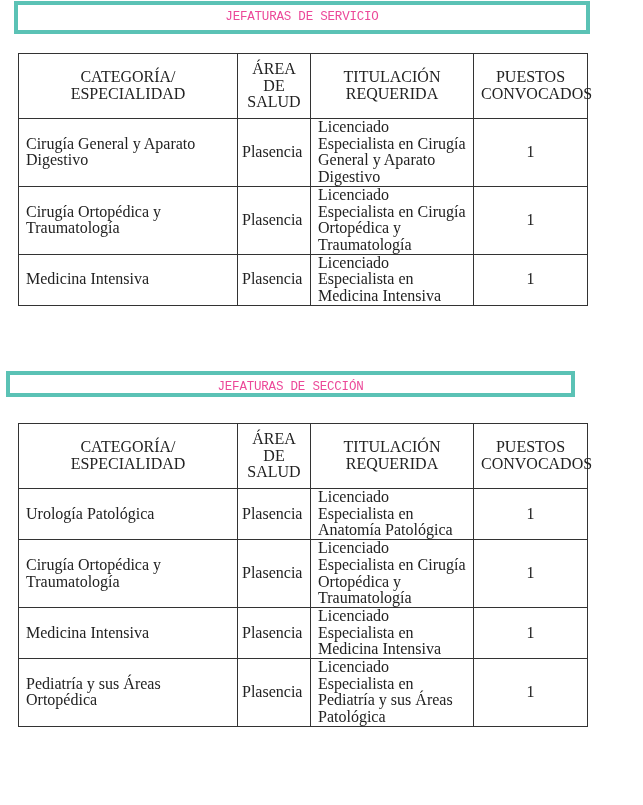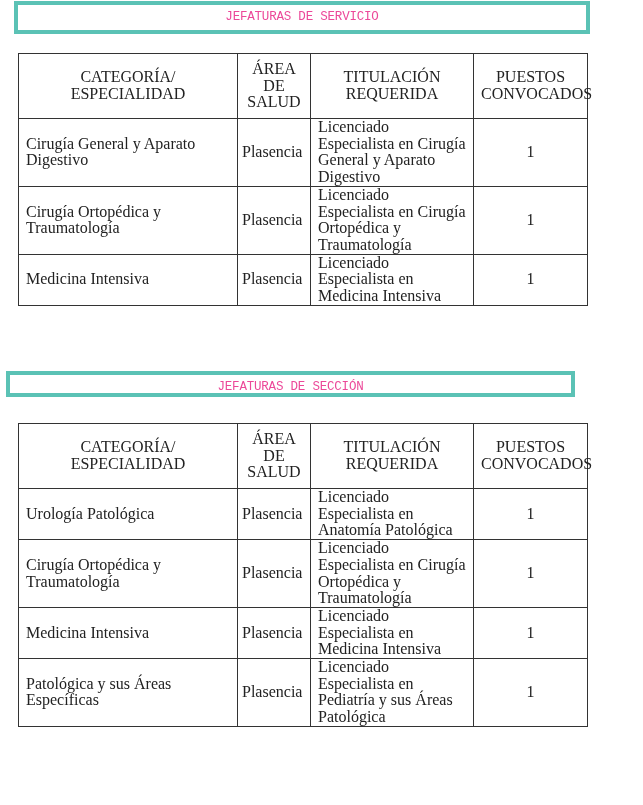--- a/index.html
+++ b/index.html
@@ -104,19 +104,19 @@
       <td class="c-tit">Licenciado Especialista en Cirugía Ortopédica y Traumatología</td>
       <td class="c-num">1</td>
     </tr>
     <tr class="h2">
       <td class="c-cat">Medicina Intensiva</td>
       <td class="c-area">Plasencia</td>
       <td class="c-tit">Licenciado Especialista en Medicina Intensiva</td>
       <td class="c-num">1</td>
     </tr>
     <tr class="h3">
-      <td class="c-cat">Patológica y sus Áreas Específicas</td>
+      <td class="c-cat">Pediatría y sus Áreas Ortopédica</td>
       <td class="c-area">Plasencia</td>
       <td class="c-tit">Licenciado Especialista en Pediatría y sus Áreas Patológica</td>
       <td class="c-num">1</td>
     </tr>
   </tbody>
 </table>
 
 </body></html>

